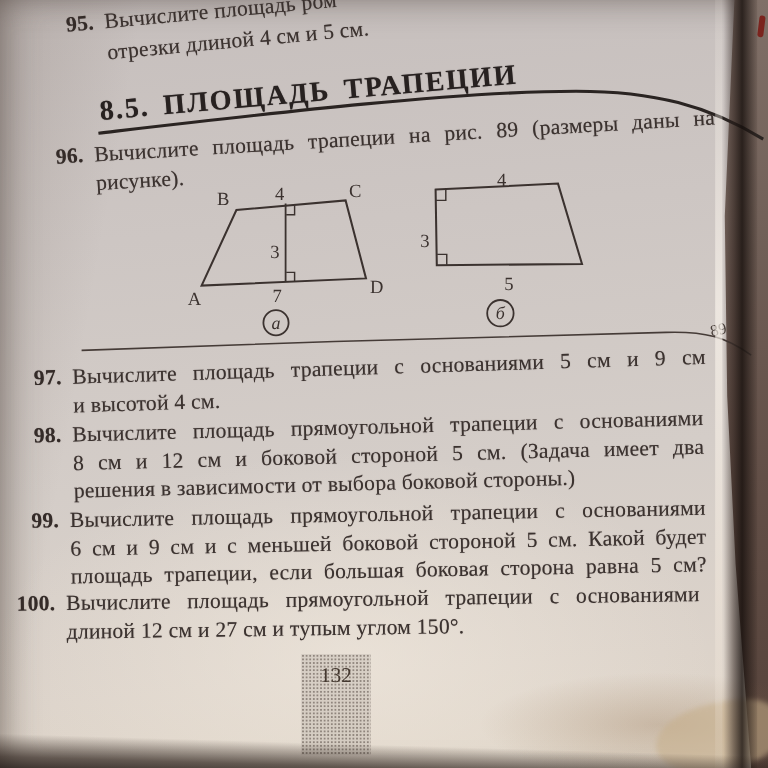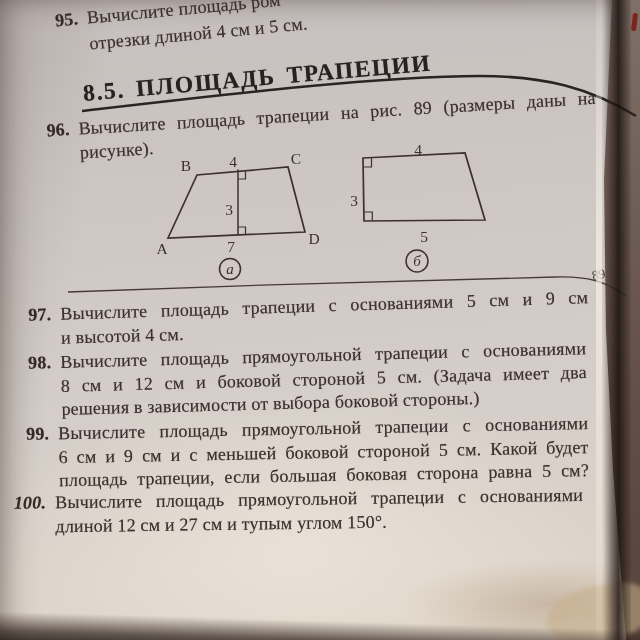--- a/index.html
+++ b/index.html
@@ -71,21 +71,21 @@
   #p97{left:20px;top:304px;transform:rotate(-1.8deg);transform-origin:left top;}
   #p97 .num{width:31px;}
   #p97 .lines{width:528px;}
   #p98{left:18px;top:352px;transform:rotate(-1.5deg);transform-origin:left top;}
   #p98 .num{width:33px;}
   #p98 .lines{width:526px;}
   #p99{left:16px;top:423px;transform:rotate(-1.1deg);transform-origin:left top;}
   #p99 .num{width:33px;}
   #p99 .lines{width:530px;}
   #p100{left:4px;top:492px;transform:rotate(-0.8deg);transform-origin:left top;}
-  #p100 .num{width:42px;font-style:italic;}
+  #p100 .num{width:42px;}
   #p100 .lines{width:528px;}
   .figure-svg{position:absolute;left:140px;top:138px;z-index:2;}
   .figure-svg text{fill:#3b322f;font-family:"Liberation Serif","DejaVu Serif",serif;font-size:15.5px;}
   .figure-svg .cap{font-style:italic;font-size:15px;}
   .fig-num{
     position:absolute;left:592px;top:267px;z-index:2;font-size:13.5px;color:#4a403b;
     transform:rotate(-12deg);
   }
   .pagenum-strip{
     position:absolute;left:251px;top:545px;width:58px;height:84px;z-index:2;
@@ -184,20 +184,23 @@
   </div>
 
   <div class="problem" id="p100">
     <div class="num">100.</div>
     <div class="lines">
       <div class="jline">Вычислите площадь прямоугольной трапеции с основаниями</div>
       <div>длиной 12 см и 27 см и тупым углом 150°.</div>
     </div>
   </div>
 
+  <div class="pagenum-strip">
+    <span>132</span>
+  </div>
 
   <div class="stain1"></div>
   <div class="stain2"></div>
   <div class="edge-highlight"></div>
   <div class="edge-shadow"></div>
   <div class="bottom-shadow"></div>
 
 </div>
 
 </body></html>

